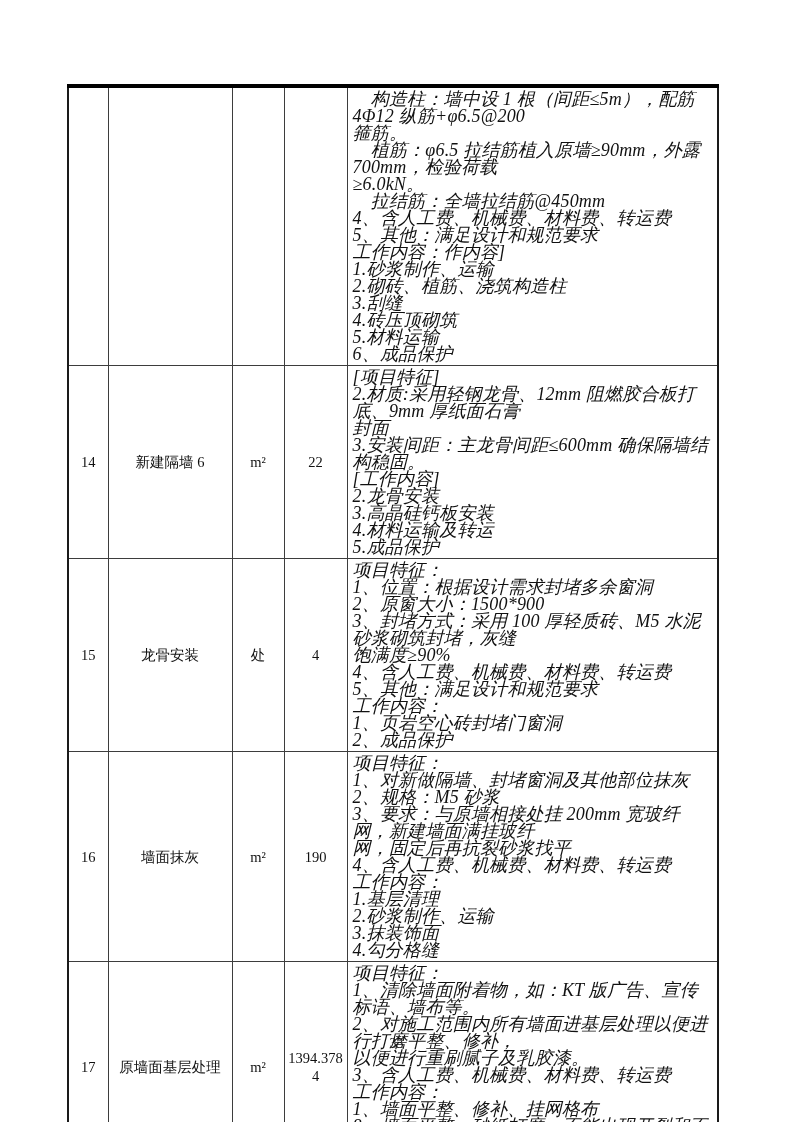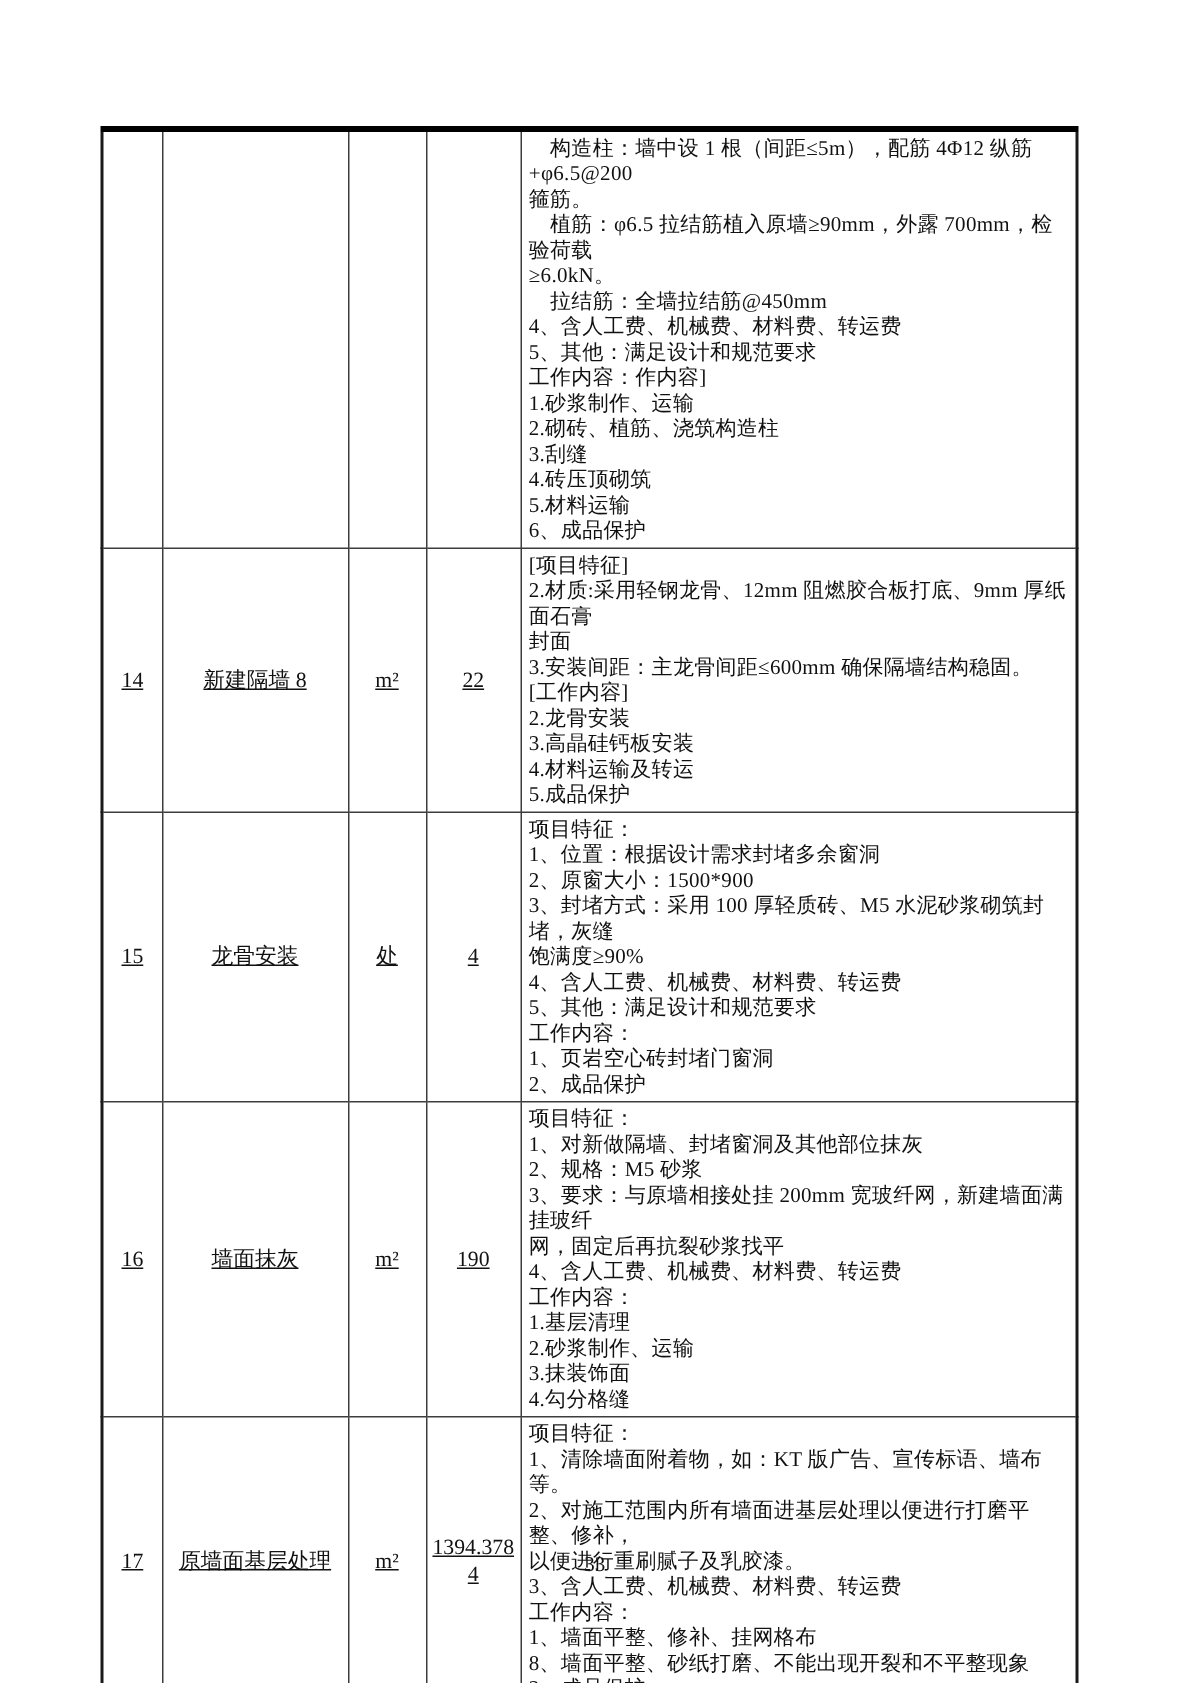--- a/index.html
+++ b/index.html
@@ -32,32 +32,32 @@
   table.boq td {
     border: 1px solid #3d3d3d;
     vertical-align: middle;
     overflow: hidden;
   }
   td.cell-no, td.cell-name, td.cell-unit, td.cell-qty {
     text-align: center;
     font-size: 14.5px;
     line-height: 18px;
     padding: 2px 3px;
-    text-decoration: underline;
   }
   td.cell-qty { word-break: break-all; }
   td.cell-desc {
     vertical-align: top;
     padding: 3px 4px 2px 5px;
   }
   .desc-line {
-    font-size: 14px;
+    font-size: 18px;
     line-height: 17px;
     white-space: pre-wrap;
     letter-spacing: 0.2px;
+    font-style: italic;
   }
   .page-number {
     position: absolute;
     left: 0; top: 1036px;
     width: 100%;
     text-align: center;
     font-size: 14px;
     color: #111;
   }
 </style>
@@ -92,21 +92,21 @@
             <div class="desc-line">1.砂浆制作、运输</div>
             <div class="desc-line">2.砌砖、植筋、浇筑构造柱</div>
             <div class="desc-line">3.刮缝</div>
             <div class="desc-line">4.砖压顶砌筑</div>
             <div class="desc-line">5.材料运输</div>
             <div class="desc-line">6、成品保护</div>
           </td>
         </tr>
         <tr>
           <td class="cell-no">14</td>
-          <td class="cell-name">新建隔墙 8</td>
+          <td class="cell-name">新建隔墙 6</td>
           <td class="cell-unit">m²</td>
           <td class="cell-qty">22</td>
           <td class="cell-desc">
             <div class="desc-line">[项目特征]</div>
             <div class="desc-line">2.材质:采用轻钢龙骨、12mm 阻燃胶合板打底、9mm 厚纸面石膏</div>
             <div class="desc-line">封面</div>
             <div class="desc-line">3.安装间距：主龙骨间距≤600mm 确保隔墙结构稳固。</div>
             <div class="desc-line">[工作内容]</div>
             <div class="desc-line">2.龙骨安装</div>
             <div class="desc-line">3.高晶硅钙板安装</div>

